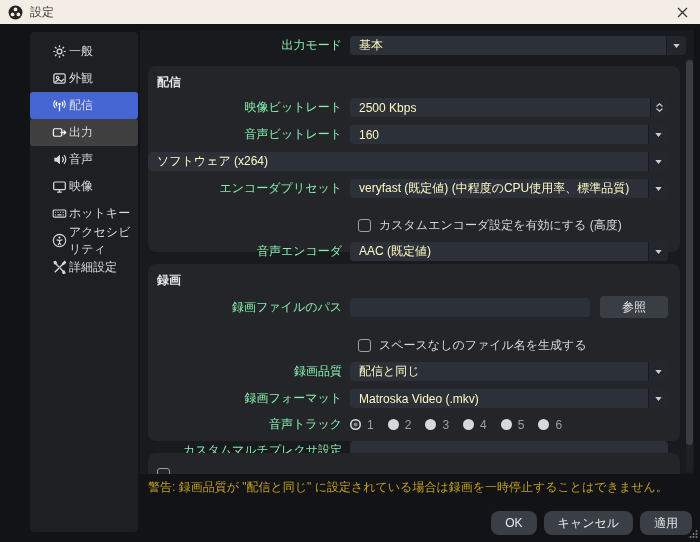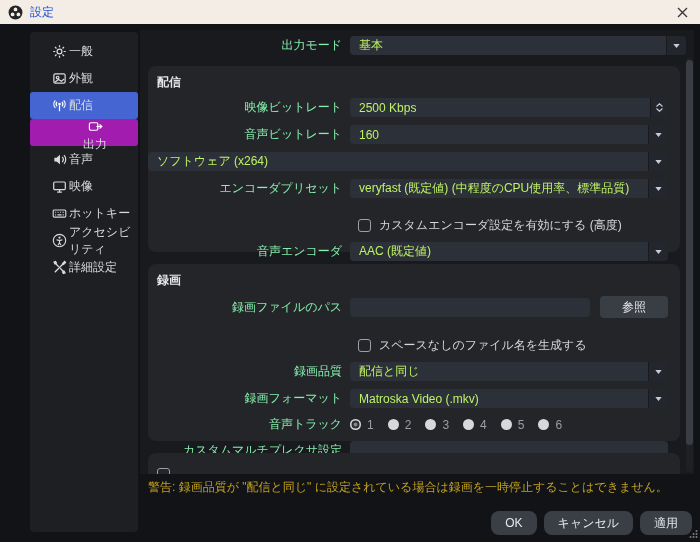--- a/index.html
+++ b/index.html
@@ -3,44 +3,44 @@
 <meta charset="utf-8">
 <style>
   * { margin:0; padding:0; box-sizing:border-box; }
   html,body { width:700px; height:542px; background:#000; }
   body { font-family:"Liberation Sans","DejaVu Sans",sans-serif; font-size:12px; overflow:hidden; }
   .win { position:relative; width:700px; height:542px; background:#101114; overflow:hidden; }
 
   
   .titlebar { position:absolute; top:0; left:0; right:0; height:24px; background:#f3ede5;
               display:flex; align-items:center; padding:0 8px; gap:7px; }
-  .titlebar .title { color:#1d4ed8; font-size:12px;font-family:Liberation Serif, serif; }
+  .titlebar .title { color:#404040; font-size:12px;font-family:Liberation Serif, serif; }
   .titlebar .close { margin-left:auto; width:20px; height:20px; display:flex; align-items:center; justify-content:center; cursor:default; }
 
   
   .bodyarea { position:absolute; top:24px; left:0; right:0; bottom:0; background:#121317; }
 
   
   .sidebar { position:absolute; left:30px; top:8px; width:108px; bottom:10px;
              background:#1d1f23; border-radius:4px; padding-top:6px; }
   .nav-item { height:27px; display:flex; align-items:center; gap:2px; padding-left:22px;
               color:#d9dade; border-radius:3px; cursor:default; }
   .nav-item svg { flex:0 0 auto; }
   .nav-item.hover { background:#4565d3; }
-  .nav-item.selected { background:#a21caf;flex-direction:column; }
+  .nav-item.selected { background:#404040; }
 
   
   .viewport { position:absolute; left:140px; top:6px; right:6px; height:444px;
               background:#191a1e; overflow:hidden; }
 
   .row { display:flex; align-items:center; }
   .lbl { width:202px; text-align:right; color:#86efac; flex:0 0 auto; padding-right:8px; }
 
   .field { height:19px; background:#2c3038; border-radius:4px; display:flex; align-items:center;
-           color:#bef264; flex:1 1 auto; min-width:0; }
+           color:#fef9c3; flex:1 1 auto; min-width:0; }
   .field .val { padding:0 9px; white-space:nowrap; overflow:hidden; }
   .dd { margin-left:auto; width:20px; height:19px; background:#23262c; border-radius:0 4px 4px 0;
         border-left:1px solid #191b1f; display:flex; align-items:center; justify-content:center; }
   .spinbtns { margin-left:auto; width:18px; height:19px; background:#23262c; border-radius:0 4px 4px 0;
         border-left:1px solid #191b1f; display:flex; flex-direction:column; align-items:center; justify-content:center; gap:1px; }
   .chev { width:7px; height:4px; }
 
   .input { height:19px; background:#2c3038; border-radius:4px; flex:1 1 auto; }
 
   .cb { width:13px; height:13px; border:1px solid #9aa0a7; border-radius:3px; background:transparent; flex:0 0 auto; }

